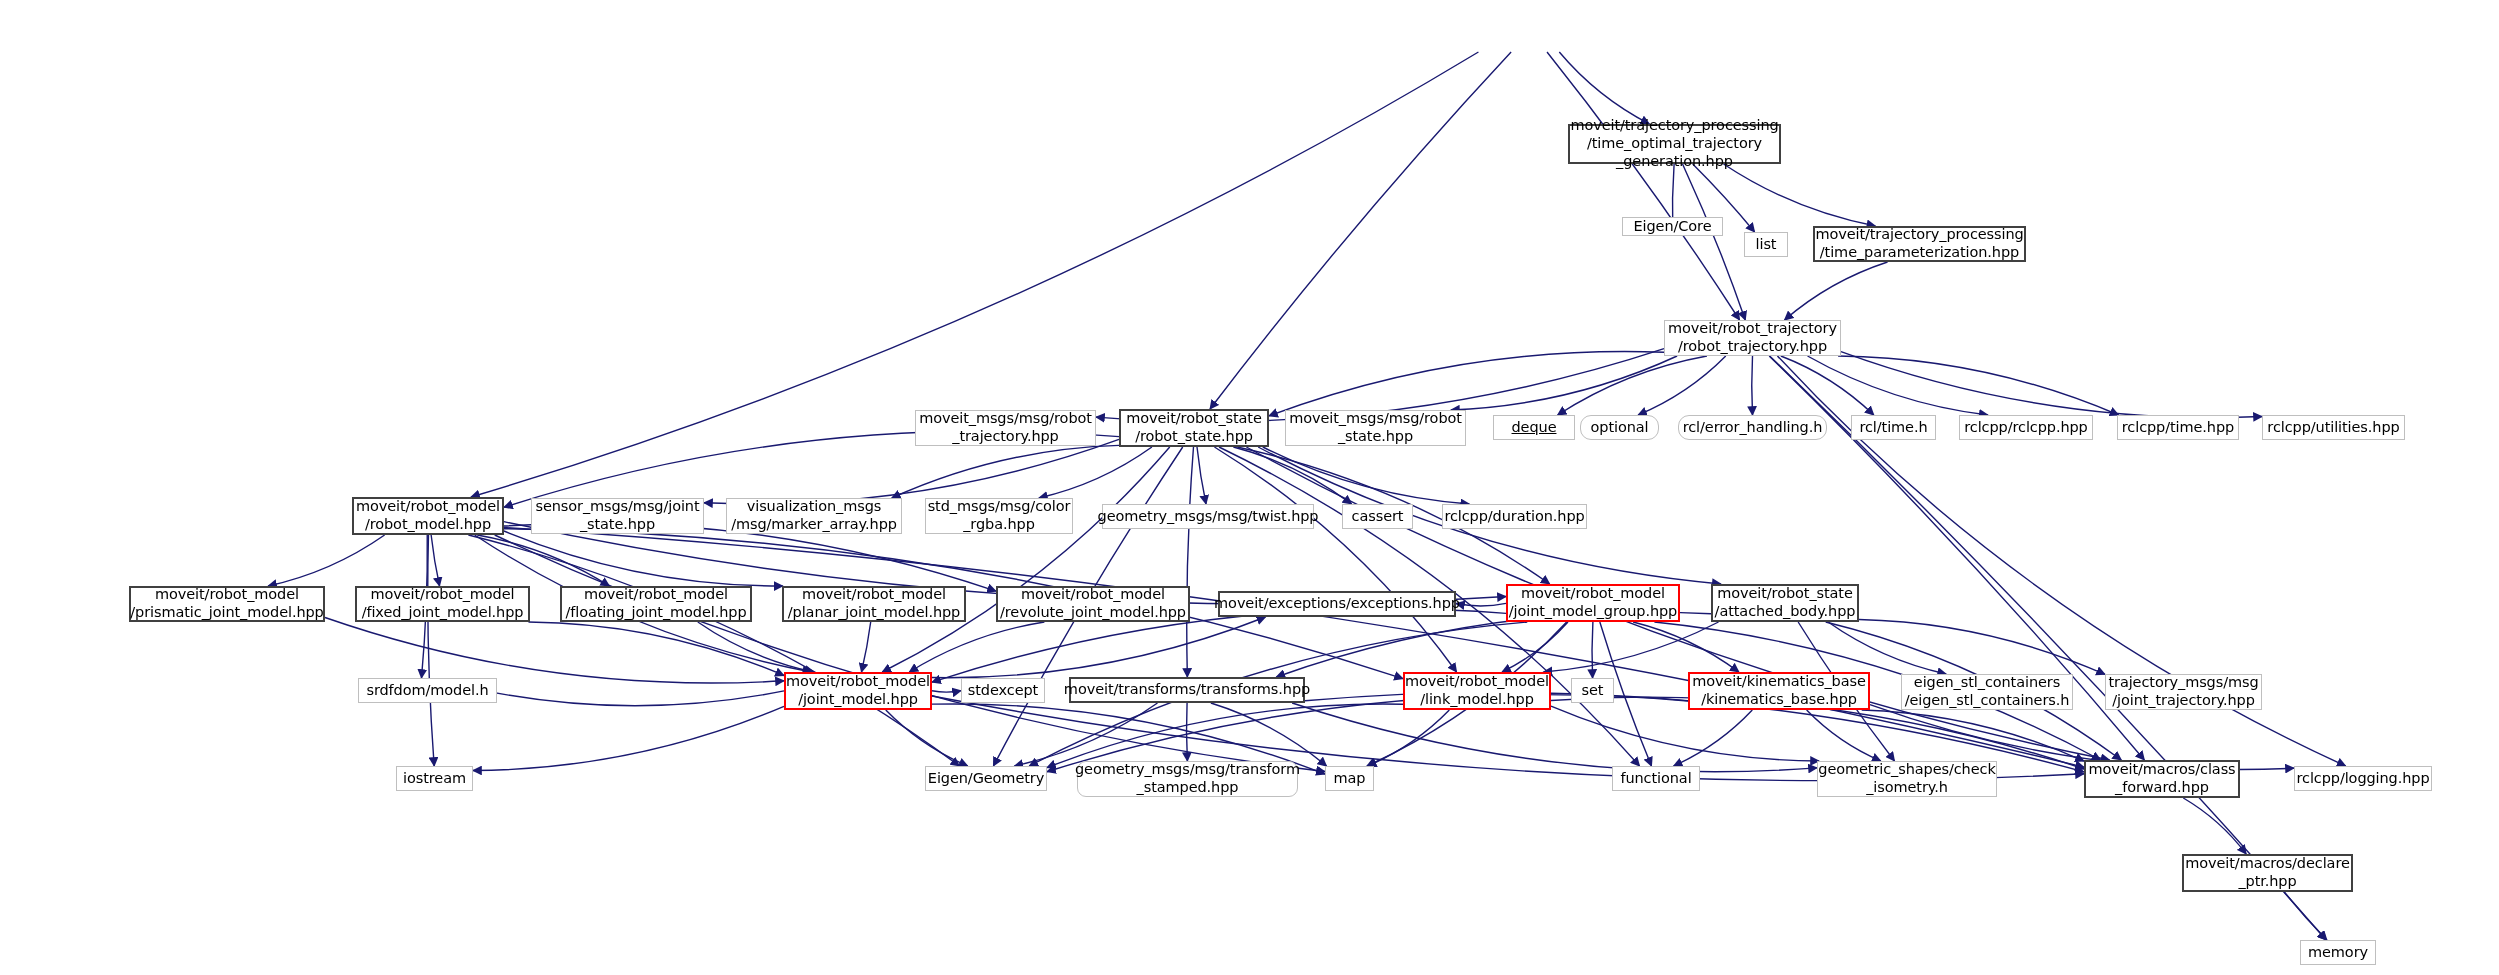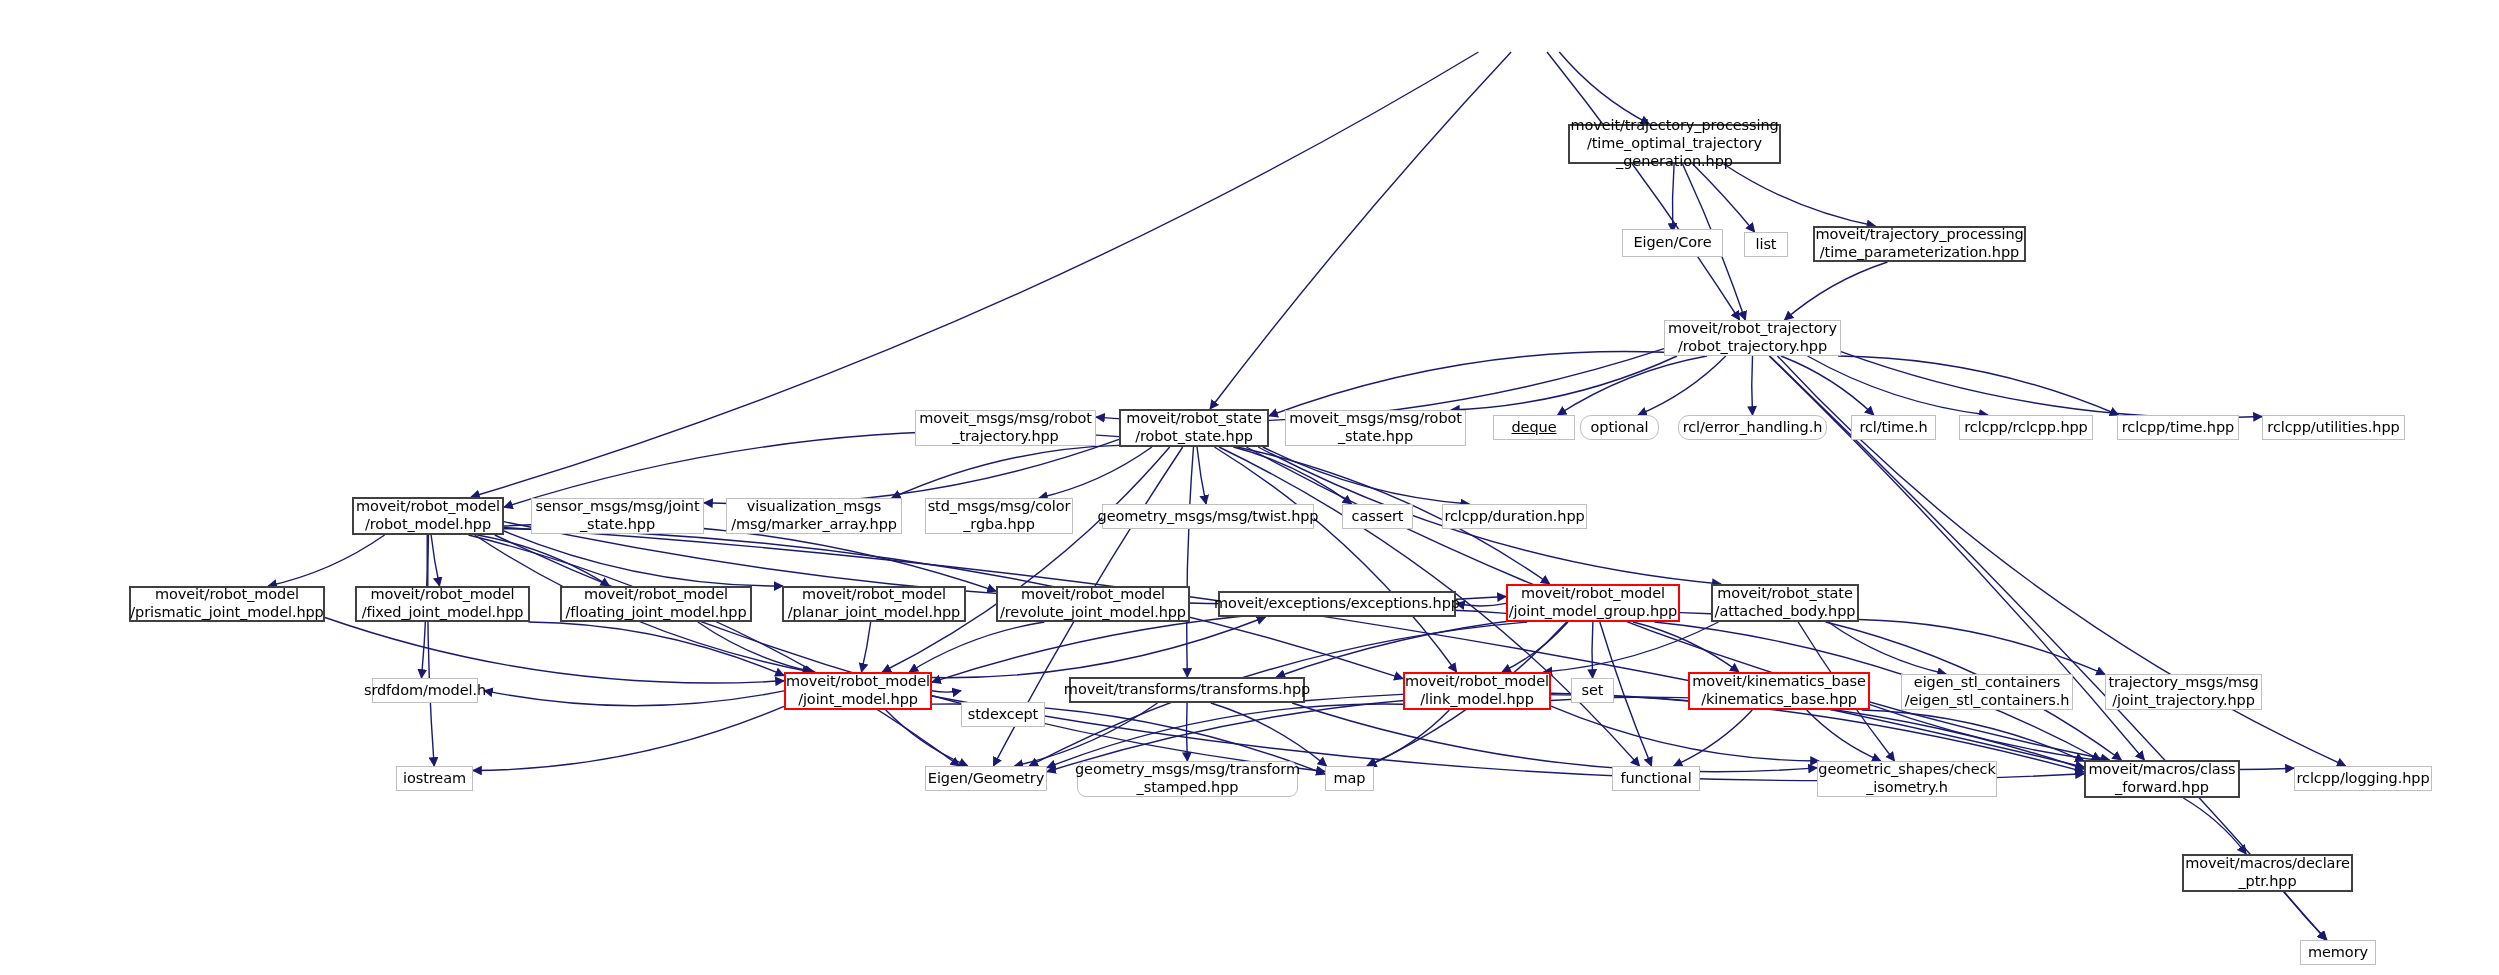--- a/index.html
+++ b/index.html
@@ -159,21 +159,21 @@
         <path d="M 1861.6931818181818 710 Q 1977.9544238072633 713.3084826726798 2084 761.0783289817232" fill="none" stroke="#191970" stroke-width="1.4" marker-end="url(#arrow)"></path>
         <path d="M 1870 704.6344178082192 Q 2075.6472602739727 778.7981164383561 2294 768.1618150684932" fill="none" stroke="#191970" stroke-width="1.4" marker-end="url(#arrow)"></path>
         <path d="M 2183.324468085106 798 Q 2220.35 819.7148936170213 2246.175531914894 854" fill="none" stroke="#191970" stroke-width="1.4" marker-end="url(#arrow)"></path>
         <path d="M 2284.3490566037735 892 Q 2304.432075471698 917.0641509433963 2326.9150943396226 940" fill="none" stroke="#191970" stroke-width="1.4" marker-end="url(#arrow)"></path>
       </g>
   </svg>
   <div id="node-layer">
       <div class="node strong" style="left: 1568px; top: 124px; width: 213px; height: 40px;"><span>moveit/trajectory_processing
 /time_optimal_trajectory
 _generation.hpp</span></div>
-      <div class="node plain" style="left: 1622px; top: 229px; width: 101px; height: 28px; text-align: right;"><span>Eigen/Core</span></div>
+      <div class="node plain" style="left: 1622px; top: 217px; width: 101px; height: 19px; text-align: right;"><span>Eigen/Core</span></div>
       <div class="node plain" style="left: 1744px; top: 232px; width: 44px; height: 25px;"><span>list</span></div>
       <div class="node strong" style="left: 1813px; top: 226px; width: 213px; height: 36px;"><span>moveit/trajectory_processing
 /time_parameterization.hpp</span></div>
       <div class="node plain" style="left: 1664px; top: 320px; width: 177px; height: 36px;"><span>moveit/robot_trajectory
 /robot_trajectory.hpp</span></div>
       <div class="node plain" style="left: 915px; top: 410px; width: 181px; height: 36px;"><span>moveit_msgs/msg/robot
 _trajectory.hpp</span></div>
       <div class="node strong" style="left: 1119px; top: 409px; width: 150px; height: 38px;"><span>moveit/robot_state
 /robot_state.hpp</span></div>
       <div class="node plain" style="left: 1285px; top: 410px; width: 181px; height: 36px;"><span>moveit_msgs/msg/robot
@@ -204,24 +204,24 @@
 /floating_joint_model.hpp</span></div>
       <div class="node strong" style="left: 782px; top: 586px; width: 184px; height: 36px;"><span>moveit/robot_model
 /planar_joint_model.hpp</span></div>
       <div class="node strong" style="left: 996px; top: 586px; width: 194px; height: 36px;"><span>moveit/robot_model
 /revolute_joint_model.hpp</span></div>
       <div class="node strong" style="left: 1218px; top: 591px; width: 238px; height: 26px;"><span>moveit/exceptions/exceptions.hpp</span></div>
       <div class="node red" style="left: 1506px; top: 584px; width: 174px; height: 38px;"><span>moveit/robot_model
 /joint_model_group.hpp</span></div>
       <div class="node strong" style="left: 1711px; top: 584px; width: 148px; height: 38px;"><span>moveit/robot_state
 /attached_body.hpp</span></div>
-      <div class="node plain" style="left: 358px; top: 678px; width: 106px; height: 25px; margin-left: 14px;"><span>srdfdom/model.h</span></div>
+      <div class="node plain" style="left: 358px; top: 678px; width: 139px; height: 25px;"><span>srdfdom/model.h</span></div>
       <div class="node red" style="left: 784px; top: 672px; width: 148px; height: 38px;"><span>moveit/robot_model
 /joint_model.hpp</span></div>
-      <div class="node plain" style="left: 961px; top: 678px; width: 84px; height: 25px; margin-top: 24px;"><span>stdexcept</span></div>
+      <div class="node plain" style="left: 961px; top: 678px; width: 84px; height: 25px;"><span>stdexcept</span></div>
       <div class="node strong" style="left: 1069px; top: 677px; width: 236px; height: 26px;"><span>moveit/transforms/transforms.hpp</span></div>
       <div class="node red" style="left: 1403px; top: 672px; width: 148px; height: 38px;"><span>moveit/robot_model
 /link_model.hpp</span></div>
       <div class="node plain" style="left: 1571px; top: 678px; width: 43px; height: 25px;"><span>set</span></div>
       <div class="node red" style="left: 1688px; top: 672px; width: 182px; height: 38px;"><span>moveit/kinematics_base
 /kinematics_base.hpp</span></div>
       <div class="node plain" style="left: 1901px; top: 674px; width: 172px; height: 36px;"><span>eigen_stl_containers
 /eigen_stl_containers.h</span></div>
       <div class="node plain" style="left: 2105px; top: 674px; width: 157px; height: 36px;"><span>trajectory_msgs/msg
 /joint_trajectory.hpp</span></div>

